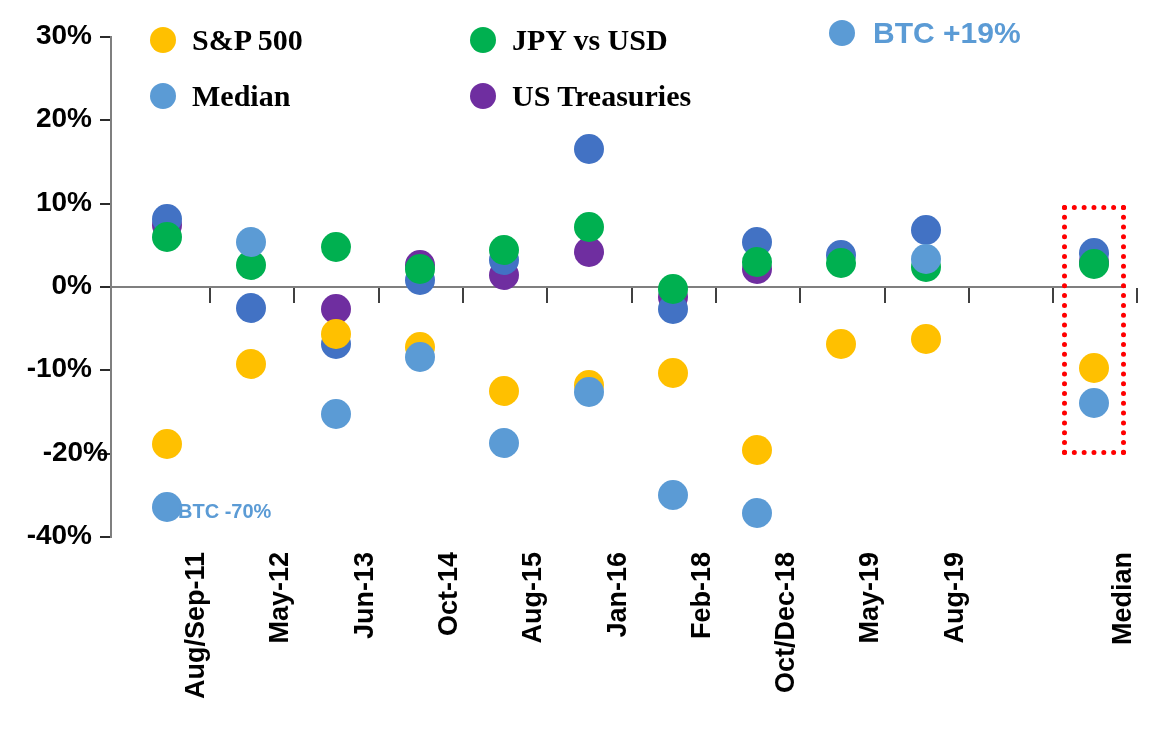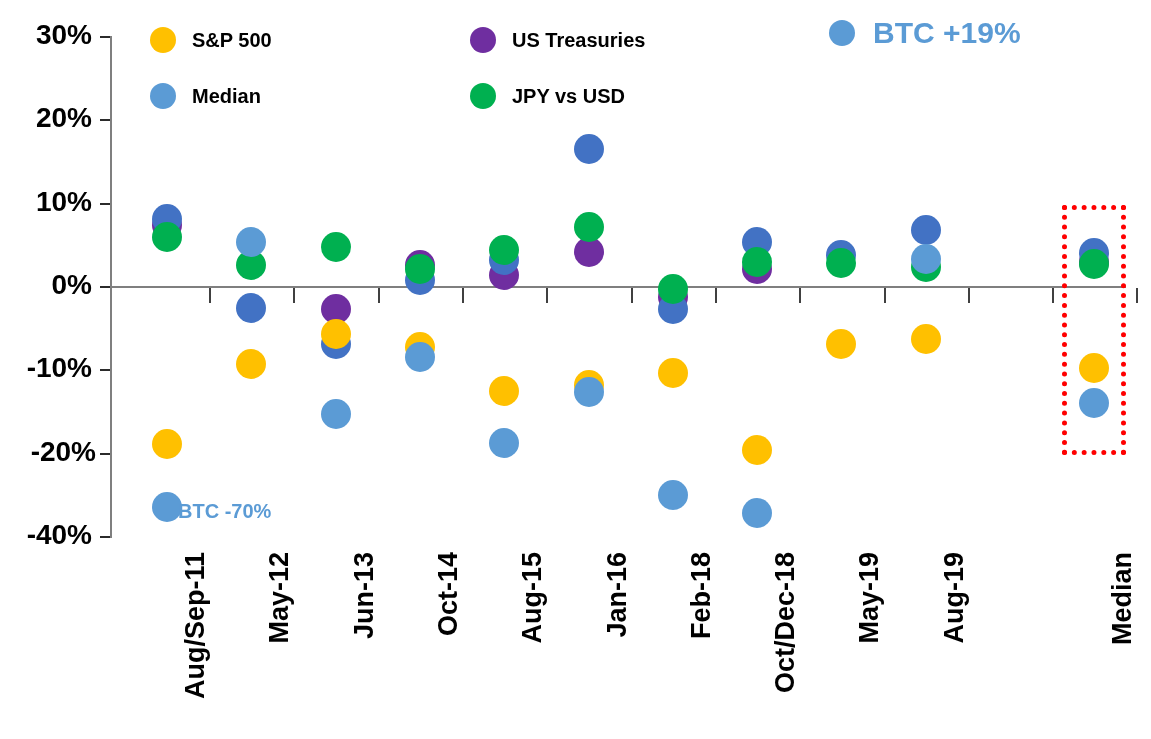--- a/index.html
+++ b/index.html
@@ -102,25 +102,25 @@
     align-items: center;
   }
   .legend-swatch {
     width: 26px;
     height: 26px;
     border-radius: 50%;
     flex: 0 0 auto;
   }
   .legend-text {
     margin-left: 16px;
-    font-size: 20px;
+    font-size: 30px;
     font-weight: bold;
     color: #000000;
     white-space: nowrap;
-    font-family: Liberation Sans, sans-serif;
+    font-family: Liberation Serif, serif;
   }
 
   
   .annotation {
     position: absolute;
     display: flex;
     align-items: center;
   }
   .annotation .ann-dot {
     width: 26px;
@@ -161,21 +161,21 @@
       <div class="y-label" style="top: 21.01px; left: 0px;">30%</div>
       <div class="y-tick" style="top: 119.34px;"></div>
       <div class="y-label" style="top: 104.34px; left: 0px;">20%</div>
       <div class="y-tick" style="top: 202.67px;"></div>
       <div class="y-label" style="top: 187.67px; left: 0px;">10%</div>
       <div class="y-tick" style="top: 286px;"></div>
       <div class="y-label" style="top: 271px; left: 0px;">0%</div>
       <div class="y-tick" style="top: 369.33px;"></div>
       <div class="y-label" style="top: 354.33px; left: 0px;">-10%</div>
       <div class="y-tick" style="top: 452.66px;"></div>
-      <div class="y-label" style="top: 437.66px; left: 4px;">-20%</div>
+      <div class="y-label" style="top: 437.66px; left: 16px;">-20%</div>
       <div class="y-tick" style="top: 535.99px;"></div>
       <div class="y-label" style="top: 520.99px; left: 0px;">-40%</div>
     </div>
 
   <div class="zero-line"></div>
   <div id="x-ticks-group">
       <div class="x-tick" style="left: 209.15px;"></div>
       <div class="x-tick" style="left: 293.45px;"></div>
       <div class="x-tick" style="left: 377.75px;"></div>
       <div class="x-tick" style="left: 462.05px;"></div>
@@ -265,26 +265,26 @@
           <span class="legend-swatch" style="background: rgb(255, 192, 0);"></span>
           <span class="legend-text">S&amp;P 500</span>
         </div>
         <div class="legend-item">
           <span class="legend-swatch" style="background: rgb(91, 155, 213);"></span>
           <span class="legend-text">Median</span>
         </div>
       </div>
     <div class="legend-col" id="legend-col-1" style="left:320px;">
         <div class="legend-item">
+          <span class="legend-swatch" style="background: rgb(0, 176, 80);"></span>
+          <span class="legend-text">JPY vs USD</span>
+        </div>
+        <div class="legend-item">
           <span class="legend-swatch" style="background: rgb(111, 46, 160);"></span>
           <span class="legend-text">US Treasuries</span>
-        </div>
-        <div class="legend-item">
-          <span class="legend-swatch" style="background: rgb(0, 176, 80);"></span>
-          <span class="legend-text">JPY vs USD</span>
         </div>
       </div>
   </div>
 
   <div class="annotation" id="ann-btc-up" style="left:829px; top:16px;">
     <span class="ann-dot" style="background: rgb(91, 155, 213);"></span>
     <span class="ann-text" style="color: rgb(91, 155, 213);">BTC +19%</span>
   </div>
 
   <div class="ann-text-only" id="ann-btc-70" style="left: 178px; top: 500px; color: rgb(91, 155, 213);">BTC -70%</div>

